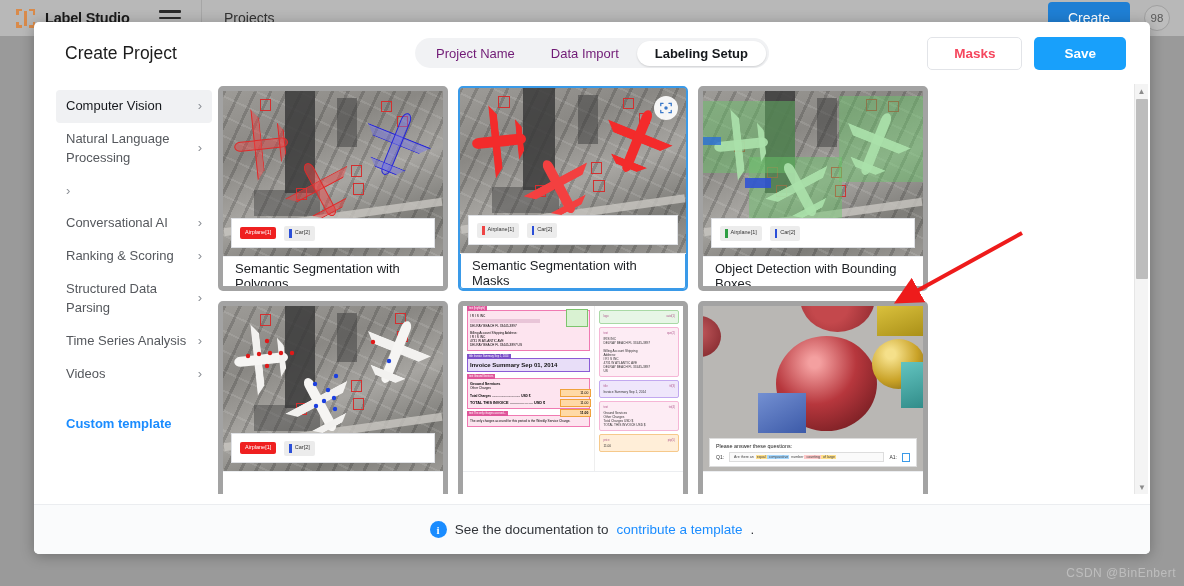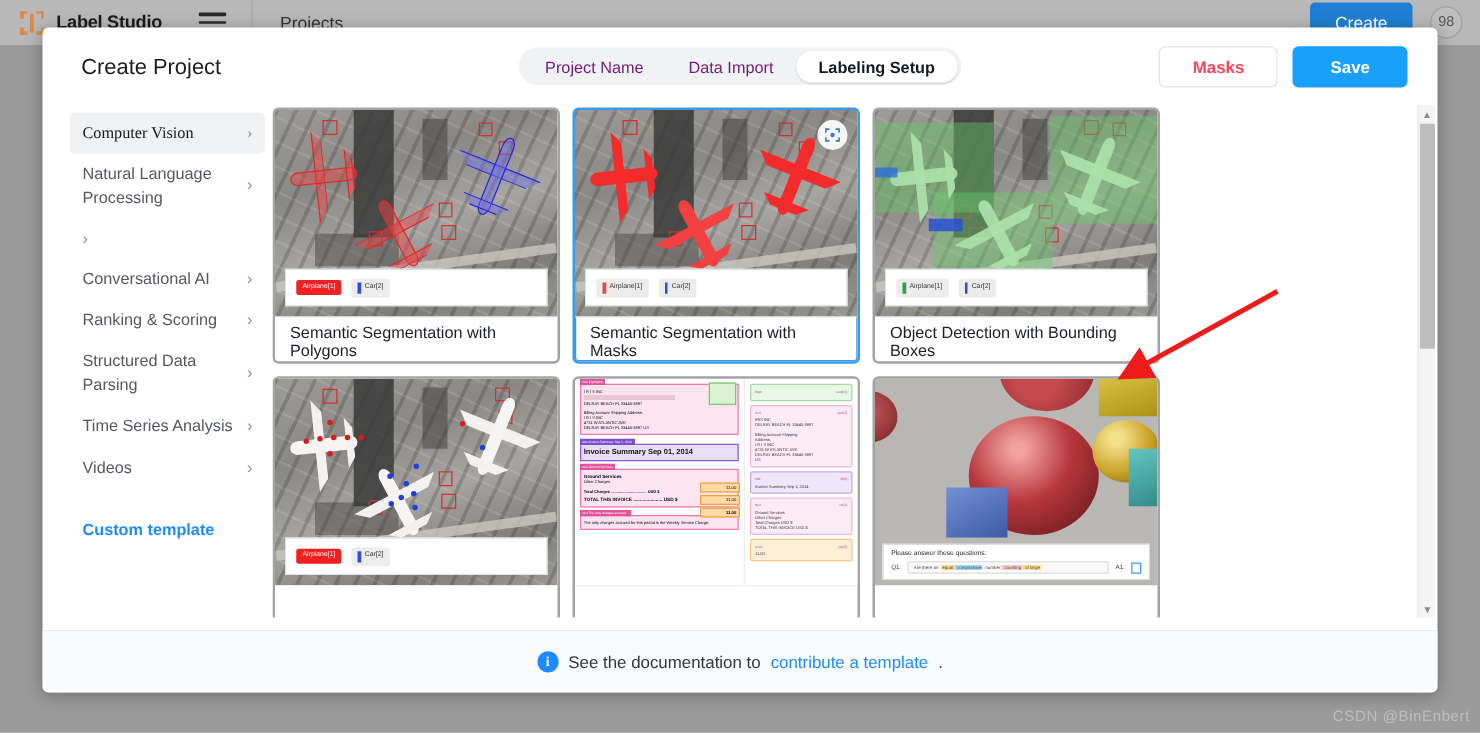--- a/index.html
+++ b/index.html
@@ -77,35 +77,35 @@
   }
 
   
   .modal-body{ display:flex; height:420px; }
   .sidebar{ width:178px; padding:6px 0 0 22px; flex:none; }
   .side-item{
     display:flex; align-items:center; justify-content:space-between;
     padding:7px 10px 7px 10px; border-radius:4px; cursor:pointer;
     font-size:13px; color:#55585d; line-height:1.45;
   }
-  .side-item.active{ background:#f0f1f3; color:#15181c;font-family:Liberation Serif, serif; }
+  .side-item.active{ background:#f0f1f3; color:#15181c; }
   .side-item .lbl{ padding-right:6px; }
   .chev{ color:#8b8f95; font-size:13px; flex:none; }
   .custom-tpl{
     margin-top:26px; padding-left:10px; font-size:13px; color:#1a8cff;
     font-weight:bold; cursor:pointer;
   }
 
   .grid-wrap{ flex:1; position:relative; padding:0 14px 0 6px; }
   .grid{
     display:grid; grid-template-columns:repeat(3,230px); gap:10px;
     height:410px; overflow:hidden; padding-top:2px;
   }
   .card{
-    border:2px solid #a3a3a3; border-radius:5px; background:#fff;
+    border:5px solid #a3a3a3; border-radius:5px; background:#fff;
     overflow:hidden; cursor:pointer; position:relative; height:205px;
   }
   .card.selected{ border:2px solid #3a9ae8; box-shadow:0 0 0 1px #3a9ae8 inset;}
   .thumb{ height:165px; position:relative; overflow:hidden; background:#8b8b8b;}
   .card-title{
     height:38px; display:flex; align-items:center; padding:0 12px;
     font-size:13px; color:#1c1f23; border-top:1px solid #eceef1;
   }
   .scan-btn{
     position:absolute; right:8px; top:8px; width:24px;height:24px;border-radius:50%;

